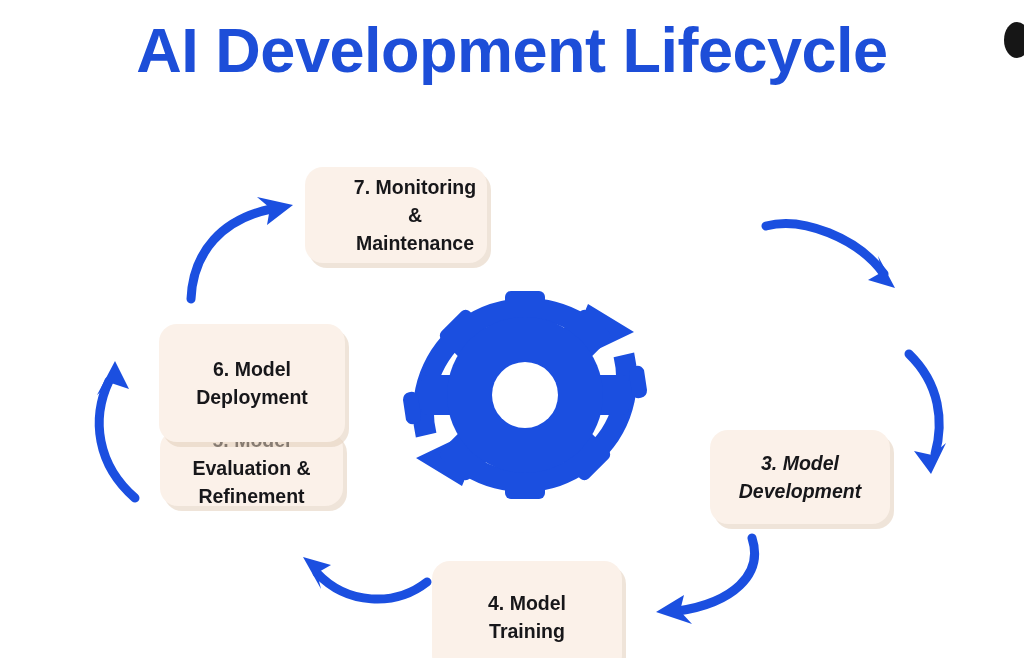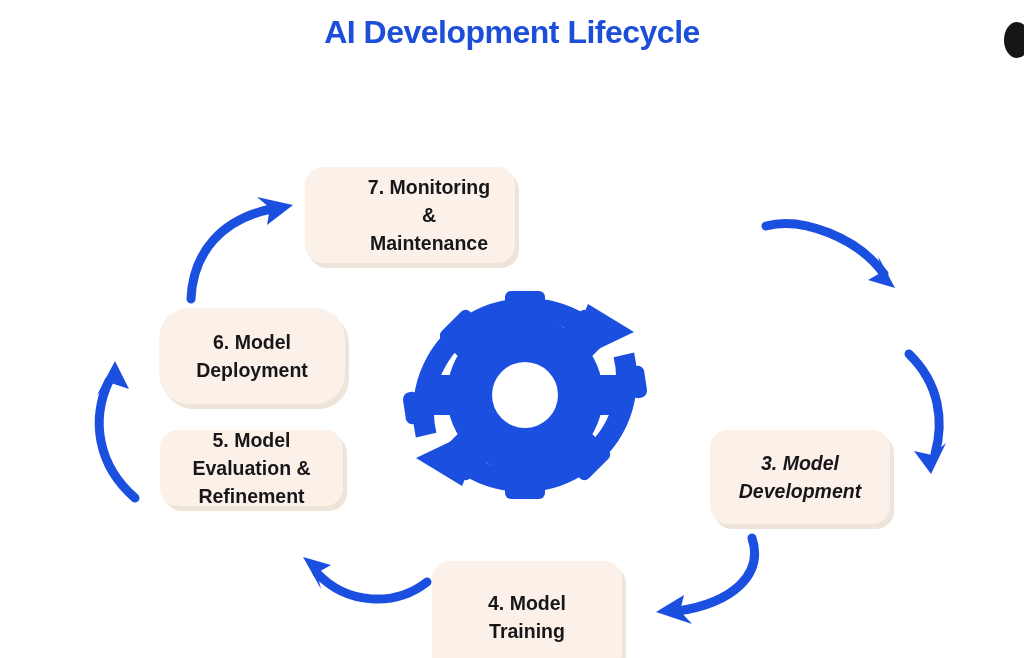--- a/index.html
+++ b/index.html
@@ -20,21 +20,21 @@
     background: #ffffff;
   }
 
   
   #page-title {
     position: absolute;
     left: 0;
     top: 14px;
     width: 1024px;
     text-align: center;
-    font-size: 32px;
+    font-size: 63px;
     font-weight: 700;
     letter-spacing: -0.5px;
     color: #1D4ED8;
     font-family: "Liberation Sans", sans-serif;
     white-space: nowrap;
   }
 
   
   .stage-box {
     position: absolute;
@@ -49,27 +49,27 @@
     font-weight: 700;
     font-size: 19.5px;
     line-height: 1.44;
     padding: 6px 10px;
     box-sizing: border-box;
     font-family: "Liberation Sans", sans-serif;
   }
   .stage-box .label { white-space: pre-line; display: block; width: 100%; }
 
   
-  #box-7 { left: 305px;  top: 167px; width: 210px; height: 96px; padding-left: 48px; }
+  #box-7 { left: 305px;  top: 167px; width: 182px; height: 96px; padding-left: 48px; }
   #box-1 { left: 565px;  top: 171px; width: 184px; height: 90px; }
   #box-2 { left: 712px;  top: 310px; width: 178px; height: 96px; }
   #box-3 { left: 710px;  top: 430px; width: 180px; height: 94px; font-style: italic; }
   #box-4 { left: 432px;  top: 561px; width: 190px; height: 112px; }
   #box-5 { left: 160px;  top: 430px; width: 183px; height: 76px; }
-  #box-6 { left: 159px;  top: 308px; width: 186px; height: 96px; border-radius: 30px; }
+  #box-6 { left: 159px;  top: 324px; width: 186px; height: 118px; }
 
   
   #center-icon {
     position: absolute;
     left: 392px;
     top: 262px;
     width: 266px;
     height: 266px;
   }
 

